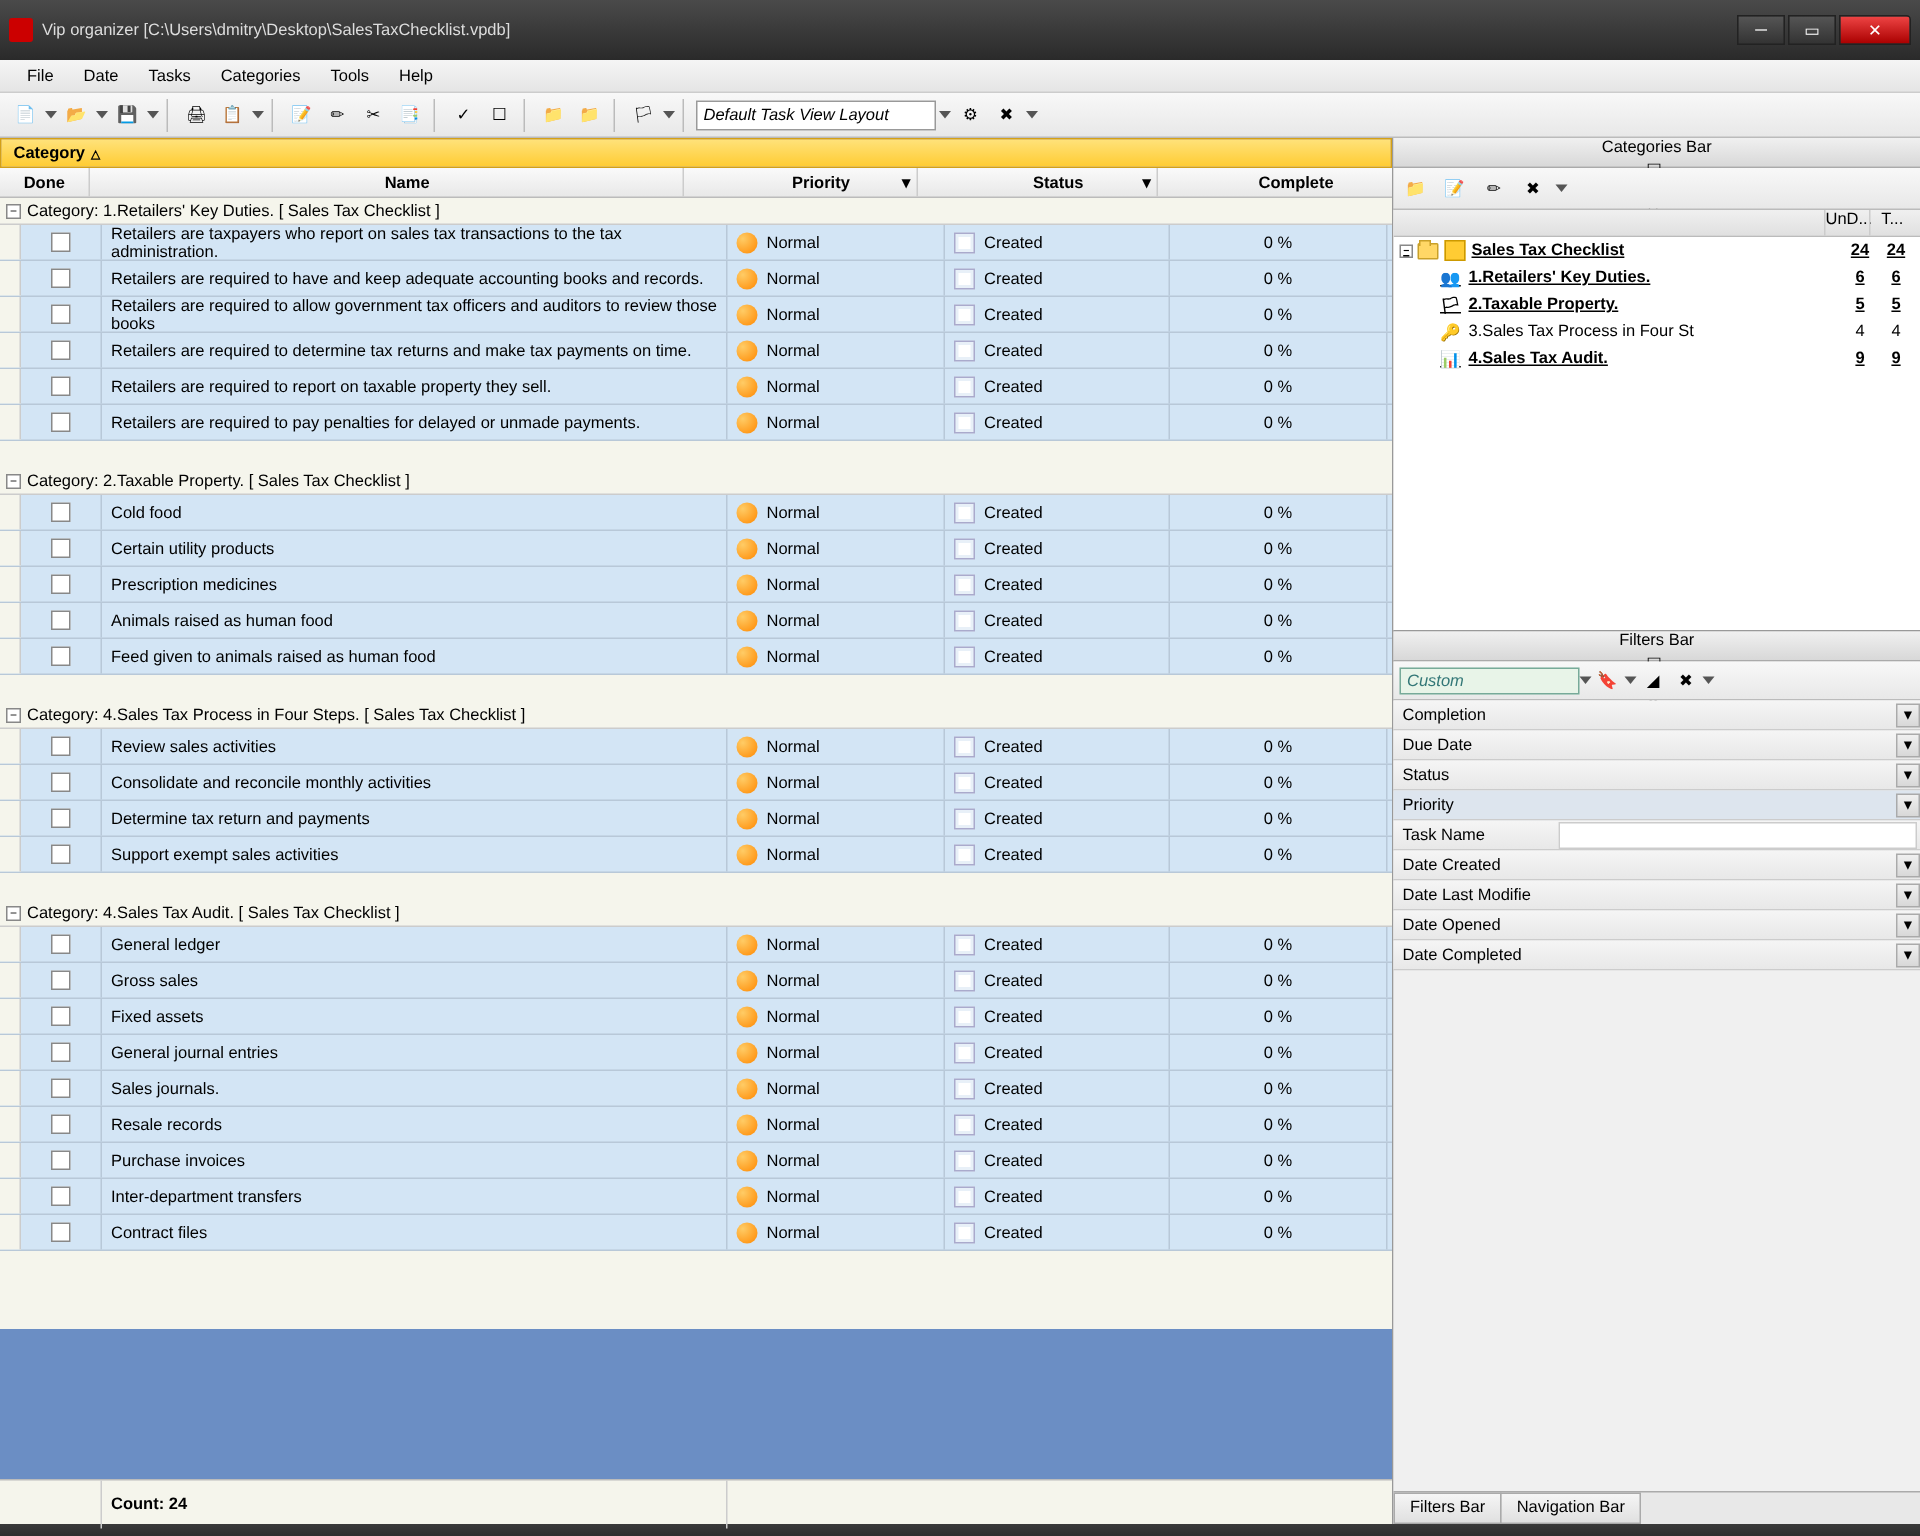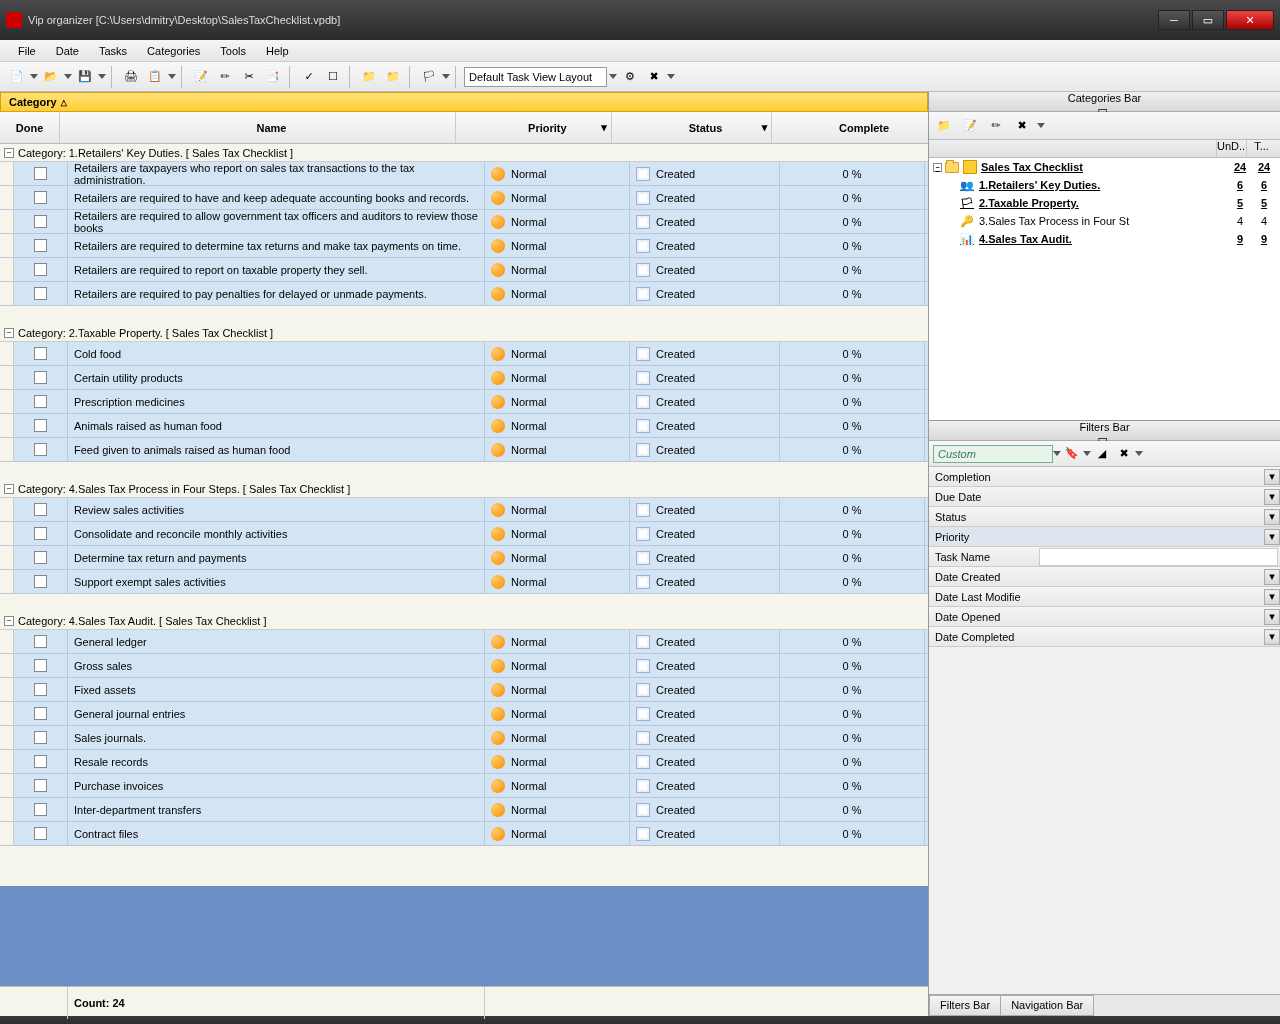--- a/index.html
+++ b/index.html
@@ -8,27 +8,27 @@
 .titlebar .app-icon{width:16px;height:16px;background:#c00;border-radius:2px;margin-right:6px;}
 .titlebar .title{flex:1;color:#ddd;}
 .titlebar .win-controls{display:flex;gap:2px;}
 .win-btn{width:32px;height:20px;background:linear-gradient(#555,#333);border:1px solid #222;display:flex;align-items:center;justify-content:center;color:#fff;}
 .win-btn.close{background:linear-gradient(#e44,#a00);width:48px;border-radius:0 3px 0 0;}
 .menubar{height:22px;background:linear-gradient(#f5f5f5,#e5e5e5);display:flex;align-items:center;padding:0 8px;border-bottom:1px solid #ccc;}
 .menubar span{padding:3px 10px;cursor:pointer;}
 .toolbar{height:30px;background:linear-gradient(#f8f8f8,#e8e8e8);display:flex;align-items:center;padding:0 6px;border-bottom:1px solid #bbb;gap:2px;}
 .tb-btn{width:22px;height:22px;border:1px solid transparent;display:flex;align-items:center;justify-content:center;}
 .tb-sep{width:4px;height:22px;border-left:1px solid #bbb;margin:0 3px;}
-.tb-combo{width:143px;height:20px;border:1px solid #999;background:#fff;padding:0 4px;display:flex;align-items:center;}
+.tb-combo{width:160px;height:20px;border:1px solid #999;background:#fff;padding:0 4px;display:flex;align-items:center;font-style:italic;}
 .tb-drop{width:8px;height:6px;border-left:4px solid transparent;border-right:4px solid transparent;border-top:5px solid #555;display:inline-block;}
 .main{display:flex;height:calc(100% - 80px - 20px);}
 .left-pane{width:928px;display:flex;flex-direction:column;}
 .category-header{height:20px;background:linear-gradient(#ffe27a,#ffcc33);border:1px solid #d4a017;display:flex;align-items:center;padding:0 8px;font-weight:bold;}
 .category-header .sort-arrow{margin-left:4px;font-size:8px;}
-.col-headers{height:32px;display:flex;background:linear-gradient(#fafafa,#e8e8e8);border-bottom:1px solid #bbb;gap:28px;}
+.col-headers{height:20px;display:flex;background:linear-gradient(#fafafa,#e8e8e8);border-bottom:1px solid #bbb;gap:28px;}
 .col-header{border-right:1px solid #ccc;display:flex;align-items:center;justify-content:center;font-weight:bold;position:relative;}
 .col-header .drop{position:absolute;right:4px;}
 .grid-body{flex:1;overflow:auto;background:#f5f5ec;}
 .group-row{height:18px;background:#f5f5ec;display:flex;align-items:center;padding:0 4px;border-bottom:1px solid #ccc;}
 .group-row .expander{width:10px;height:10px;border:1px solid #888;display:flex;align-items:center;justify-content:center;font-size:8px;margin-right:4px;background:#fff;}
 .task-row{height:24px;display:flex;background:#d3e5f5;border-bottom:1px solid #b8c8d8;}
 .cell{border-right:1px solid #b8c8d8;display:flex;align-items:center;padding:0 6px;}
 .cell.done{width:68px;justify-content:center;}
 .cell.name{width:417px;}
 .cell.priority{width:145px;}

